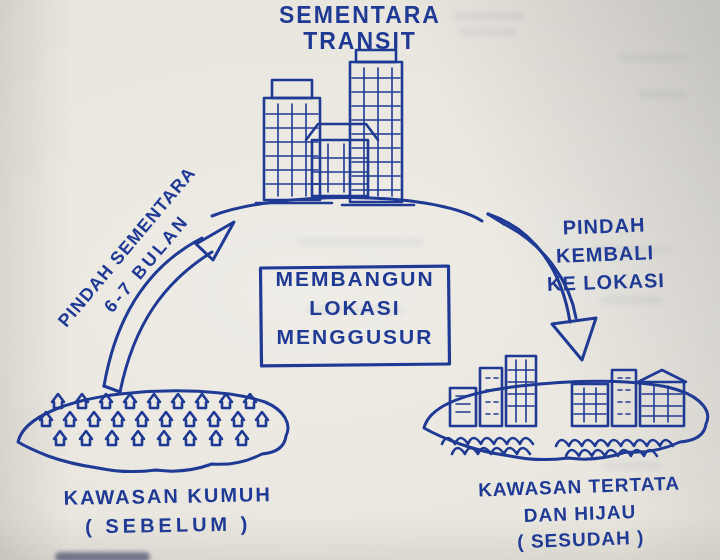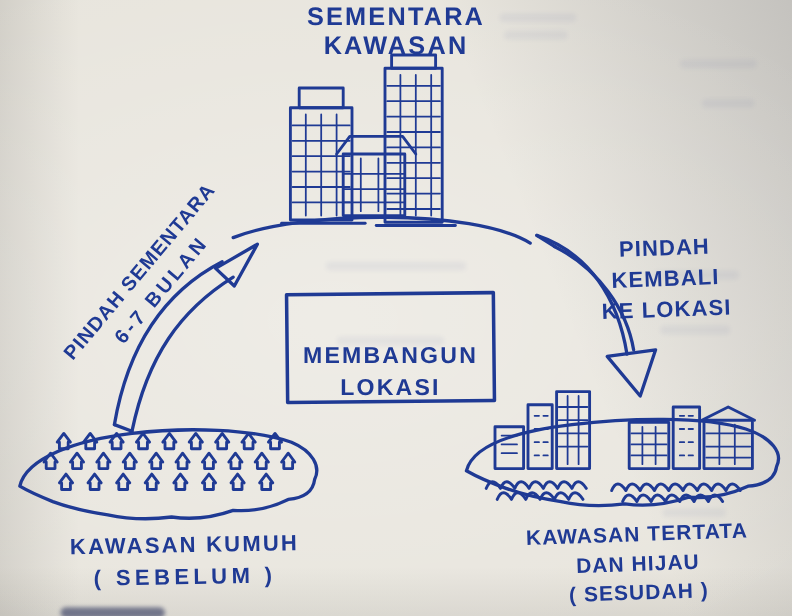--- a/index.html
+++ b/index.html
@@ -31,21 +31,21 @@
   svg.sketch .box{stroke-width:3.2;}
   svg.sketch .ghost{stroke:#3a4a8a;stroke-width:8;opacity:0.06;filter:blur(2px);}
   .lbl{
     position:absolute;color:var(--ink);font-weight:700;text-align:center;
     -webkit-font-smoothing:antialiased;
   }
   .lbl div{white-space:nowrap;}
   .top-label{left:252px;top:2px;width:216px;font-size:23px;letter-spacing:2px;line-height:1.15;}
   .box-label{
     left:261px;top:267px;width:188px;height:98px;
-    display:flex;flex-direction:column;justify-content:flex-end;align-items:center;gap:5px;
+    display:flex;flex-direction:column;justify-content:flex-start;align-items:center;gap:5px;
     font-size:21px;letter-spacing:2px;
   }
   .left-arrow-label{
     left:26px;top:228px;width:226px;height:58px;
     transform:rotate(-50deg);transform-origin:center;
     font-size:18px;letter-spacing:1px;line-height:1.45;
   }
   .left-arrow-label .l2{letter-spacing:3px;}
   .right-arrow-label{
     left:534px;top:212px;width:142px;
@@ -179,26 +179,27 @@
         <path d="M442,444 q5,-12 13,0 q5,-12 13,0 q5,-12 13,0 q5,-12 13,0 q5,-12 13,0 q5,-12 13,0 q5,-12 13,0"></path>
         <path d="M452,454 q5,-12 13,0 q5,-12 13,0 q5,-12 13,0 q5,-12 13,0 q5,-12 13,0 q5,-12 13,0"></path>
         <path d="M556,446 q5,-12 13,0 q5,-12 13,0 q5,-12 13,0 q5,-12 13,0 q5,-12 13,0 q5,-12 13,0 q5,-12 13,0 q5,-12 13,0 q5,-12 13,0"></path>
         <path d="M566,456 q5,-12 13,0 q5,-12 13,0 q5,-12 13,0 q5,-12 13,0 q5,-12 13,0 q5,-12 13,0 q5,-12 13,0"></path>
       </g>
     </g>
   </svg>
 
   <div class="lbl top-label">
     <div>SEMENTARA</div>
-    <div>KAWASAN</div>
+    <div>TRANSIT</div>
   </div>
 
   <div class="lbl box-label">
     <div>MEMBANGUN</div>
     <div>LOKASI</div>
+    <div>MENGGUSUR</div>
   </div>
 
   <div class="lbl left-arrow-label">
     <div>PINDAH SEMENTARA</div>
     <div class="l2">6-7 BULAN</div>
   </div>
 
   <div class="lbl right-arrow-label">
     <div>PINDAH</div>
     <div>KEMBALI</div>

